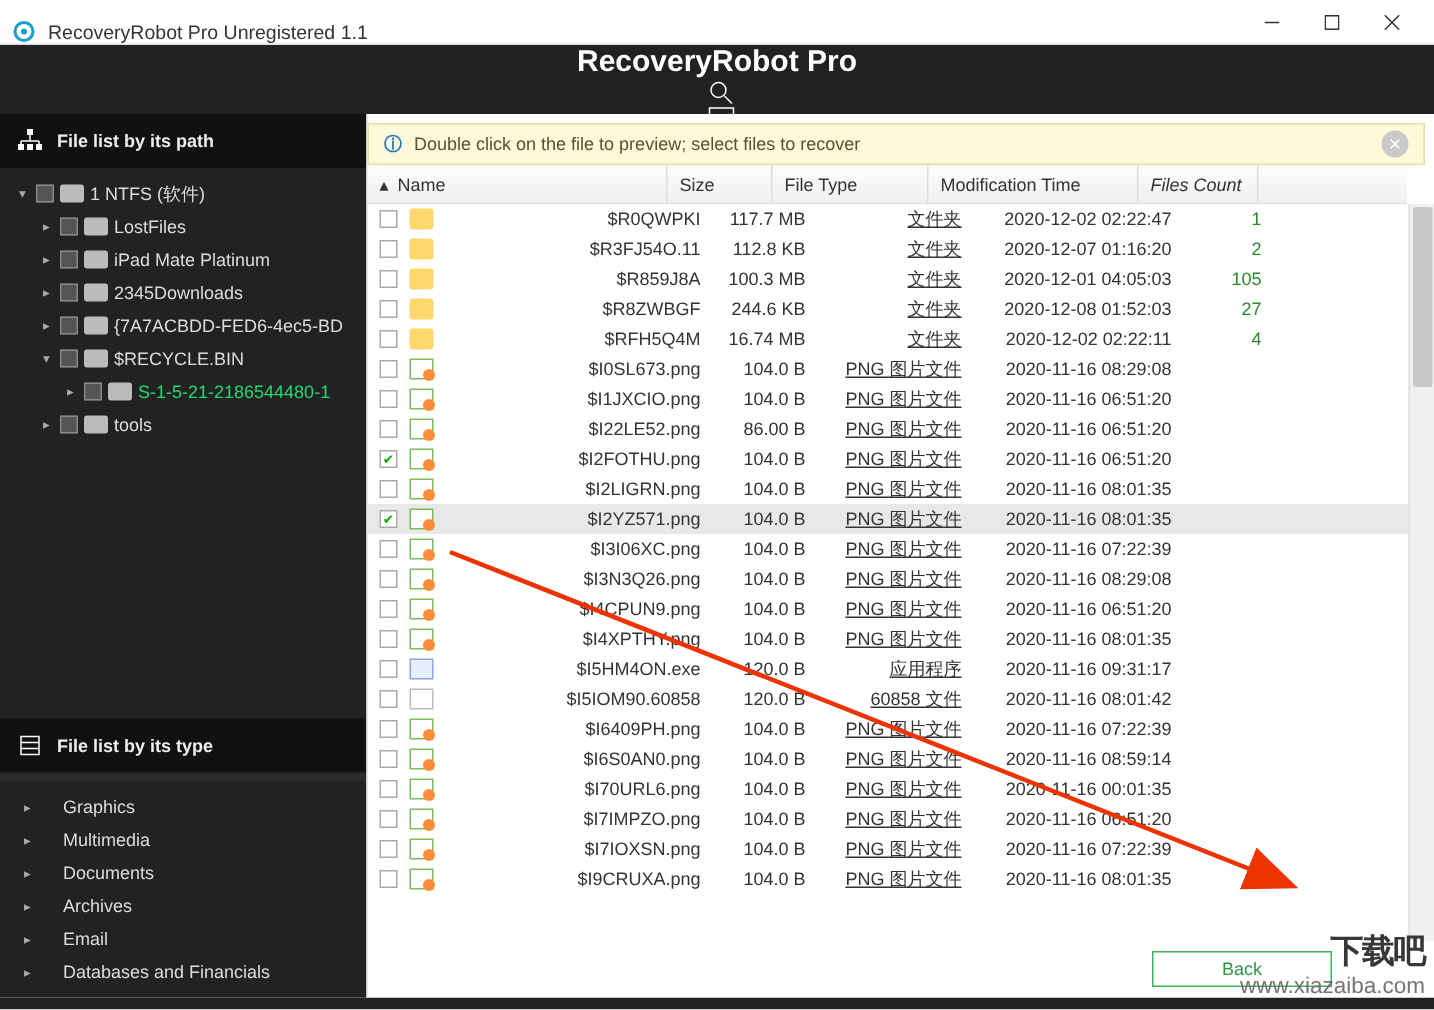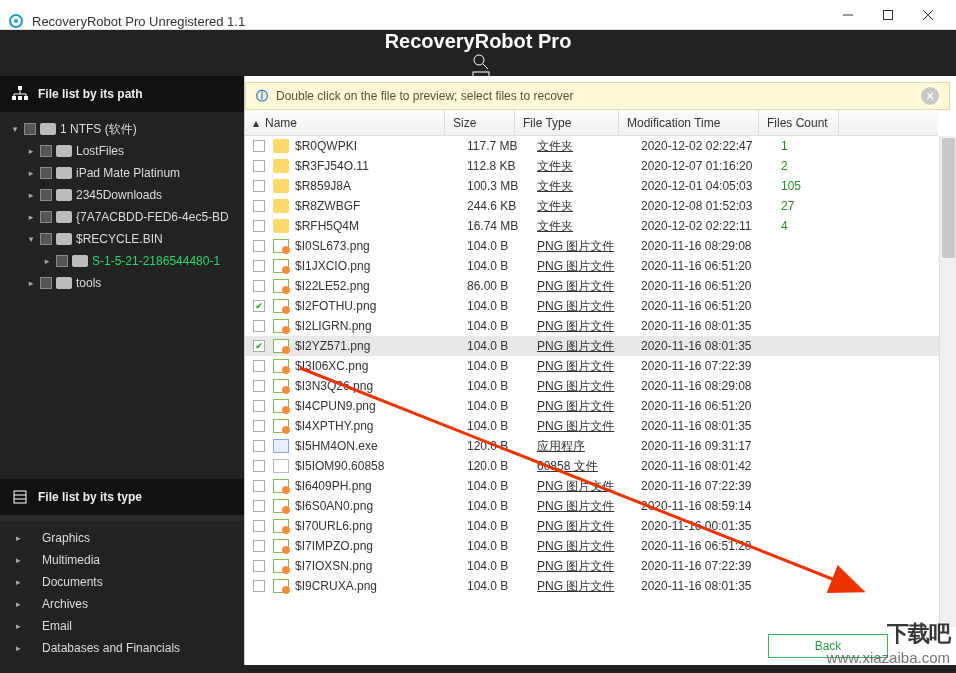--- a/index.html
+++ b/index.html
@@ -28,22 +28,22 @@
 .content { flex: 1; background: #fff; display: flex; flex-direction: column; position: relative; border-left: 1px solid #ccc; }
 .notice { height: 28px; background: #fff8d9; border: 1px solid #e6dca1; margin: 6px 6px 0 0; display: flex; align-items: center; padding: 0 10px; gap: 8px; color: #5a5030; font-size: 12px; }
 .notice .ni { color: #2a7cc7; font-weight: bold; }
 .notice .nclose { margin-left: auto; width: 18px; height: 18px; border-radius: 50%; background: #c9c9c9; color: #fff; display: flex; align-items: center; justify-content: center; font-size: 11px; }
 .colhdr { display: flex; height: 26px; align-items: center; border-bottom: 1px solid #ddd; background: linear-gradient(#fdfdfd,#f0f0f0); margin-right: 18px; }
 .colhdr > div { padding: 0 8px; font-size: 12px; color: #333; border-right: 1px solid #ddd; height: 100%; display: flex; align-items: center; }
 .cname { width: 200px; display:flex; gap:6px; align-items:center; }
 .csize { width: 70px; }
 .ctype { width: 104px; }
 .cmod { width: 140px; }
-.ccnt { width: 80px; }
-.filelist { flex: 1; overflow-y: scroll; margin-right: 2px; }
+.ccnt { width: 80px; font-style: italic; }
+.filelist { flex: 1; overflow-y: scroll; margin-right: 2px; text-align: right; }
 .frow { display: flex; height: 20px; align-items: center; padding-left: 8px; font-size: 12px; color: #333; }
 .frow.sel { background: #e8e8e8; }
 .frow .cb { width: 12px; height: 12px; border: 1px solid #aaa; margin-right: 8px; background: #fff; display:flex; align-items:center; justify-content:center; }
 .frow .cb.chk::after { content:"✔"; color:#0a0; font-size:9px; }
 .frow .ico { width: 16px; height: 14px; margin-right: 6px; display:inline-block; }
 .ico.folder { background: #ffd96b; border-radius: 2px; }
 .ico.png { background: linear-gradient(#fff,#fff); border:1px solid #7bbf5c; position:relative; }
 .ico.png::after { content:""; position:absolute; right:-2px; bottom:-2px; width:8px; height:8px; background:#ff8c3b; border-radius:50%; }
 .ico.exe { background:#e9eefc; border:1px solid #8aa6e6; }
 .ico.file { background:#fff; border:1px solid #bbb; }

